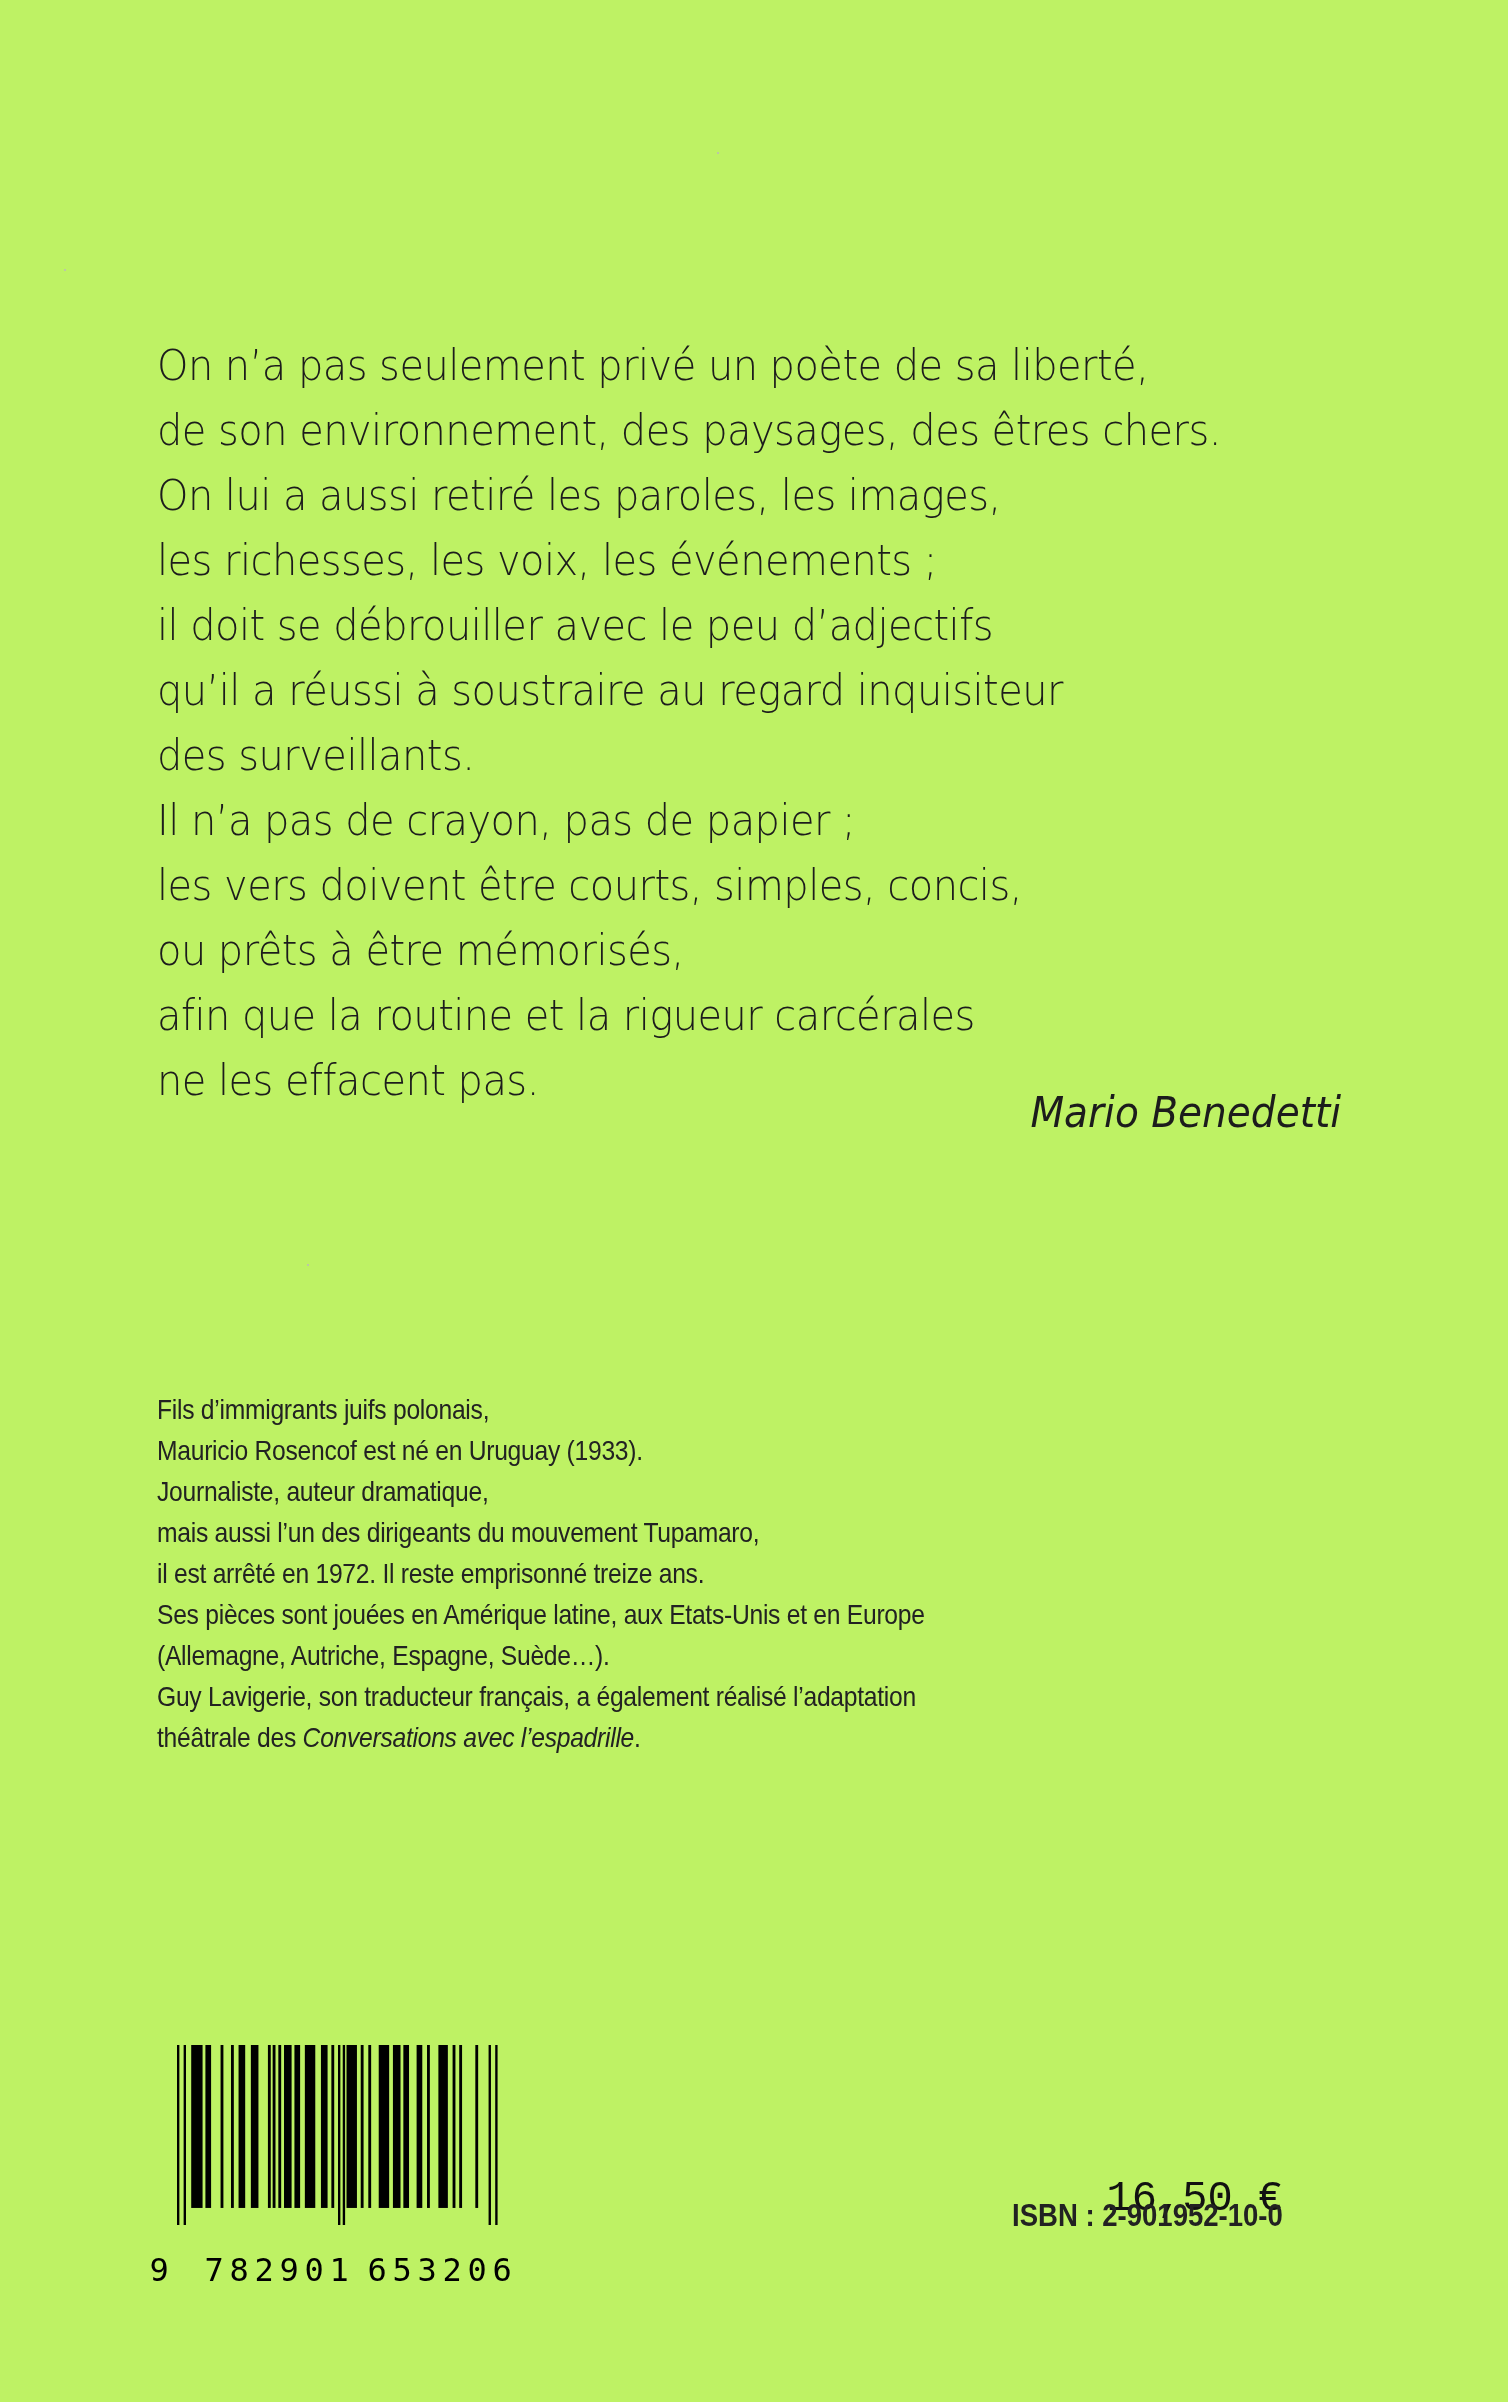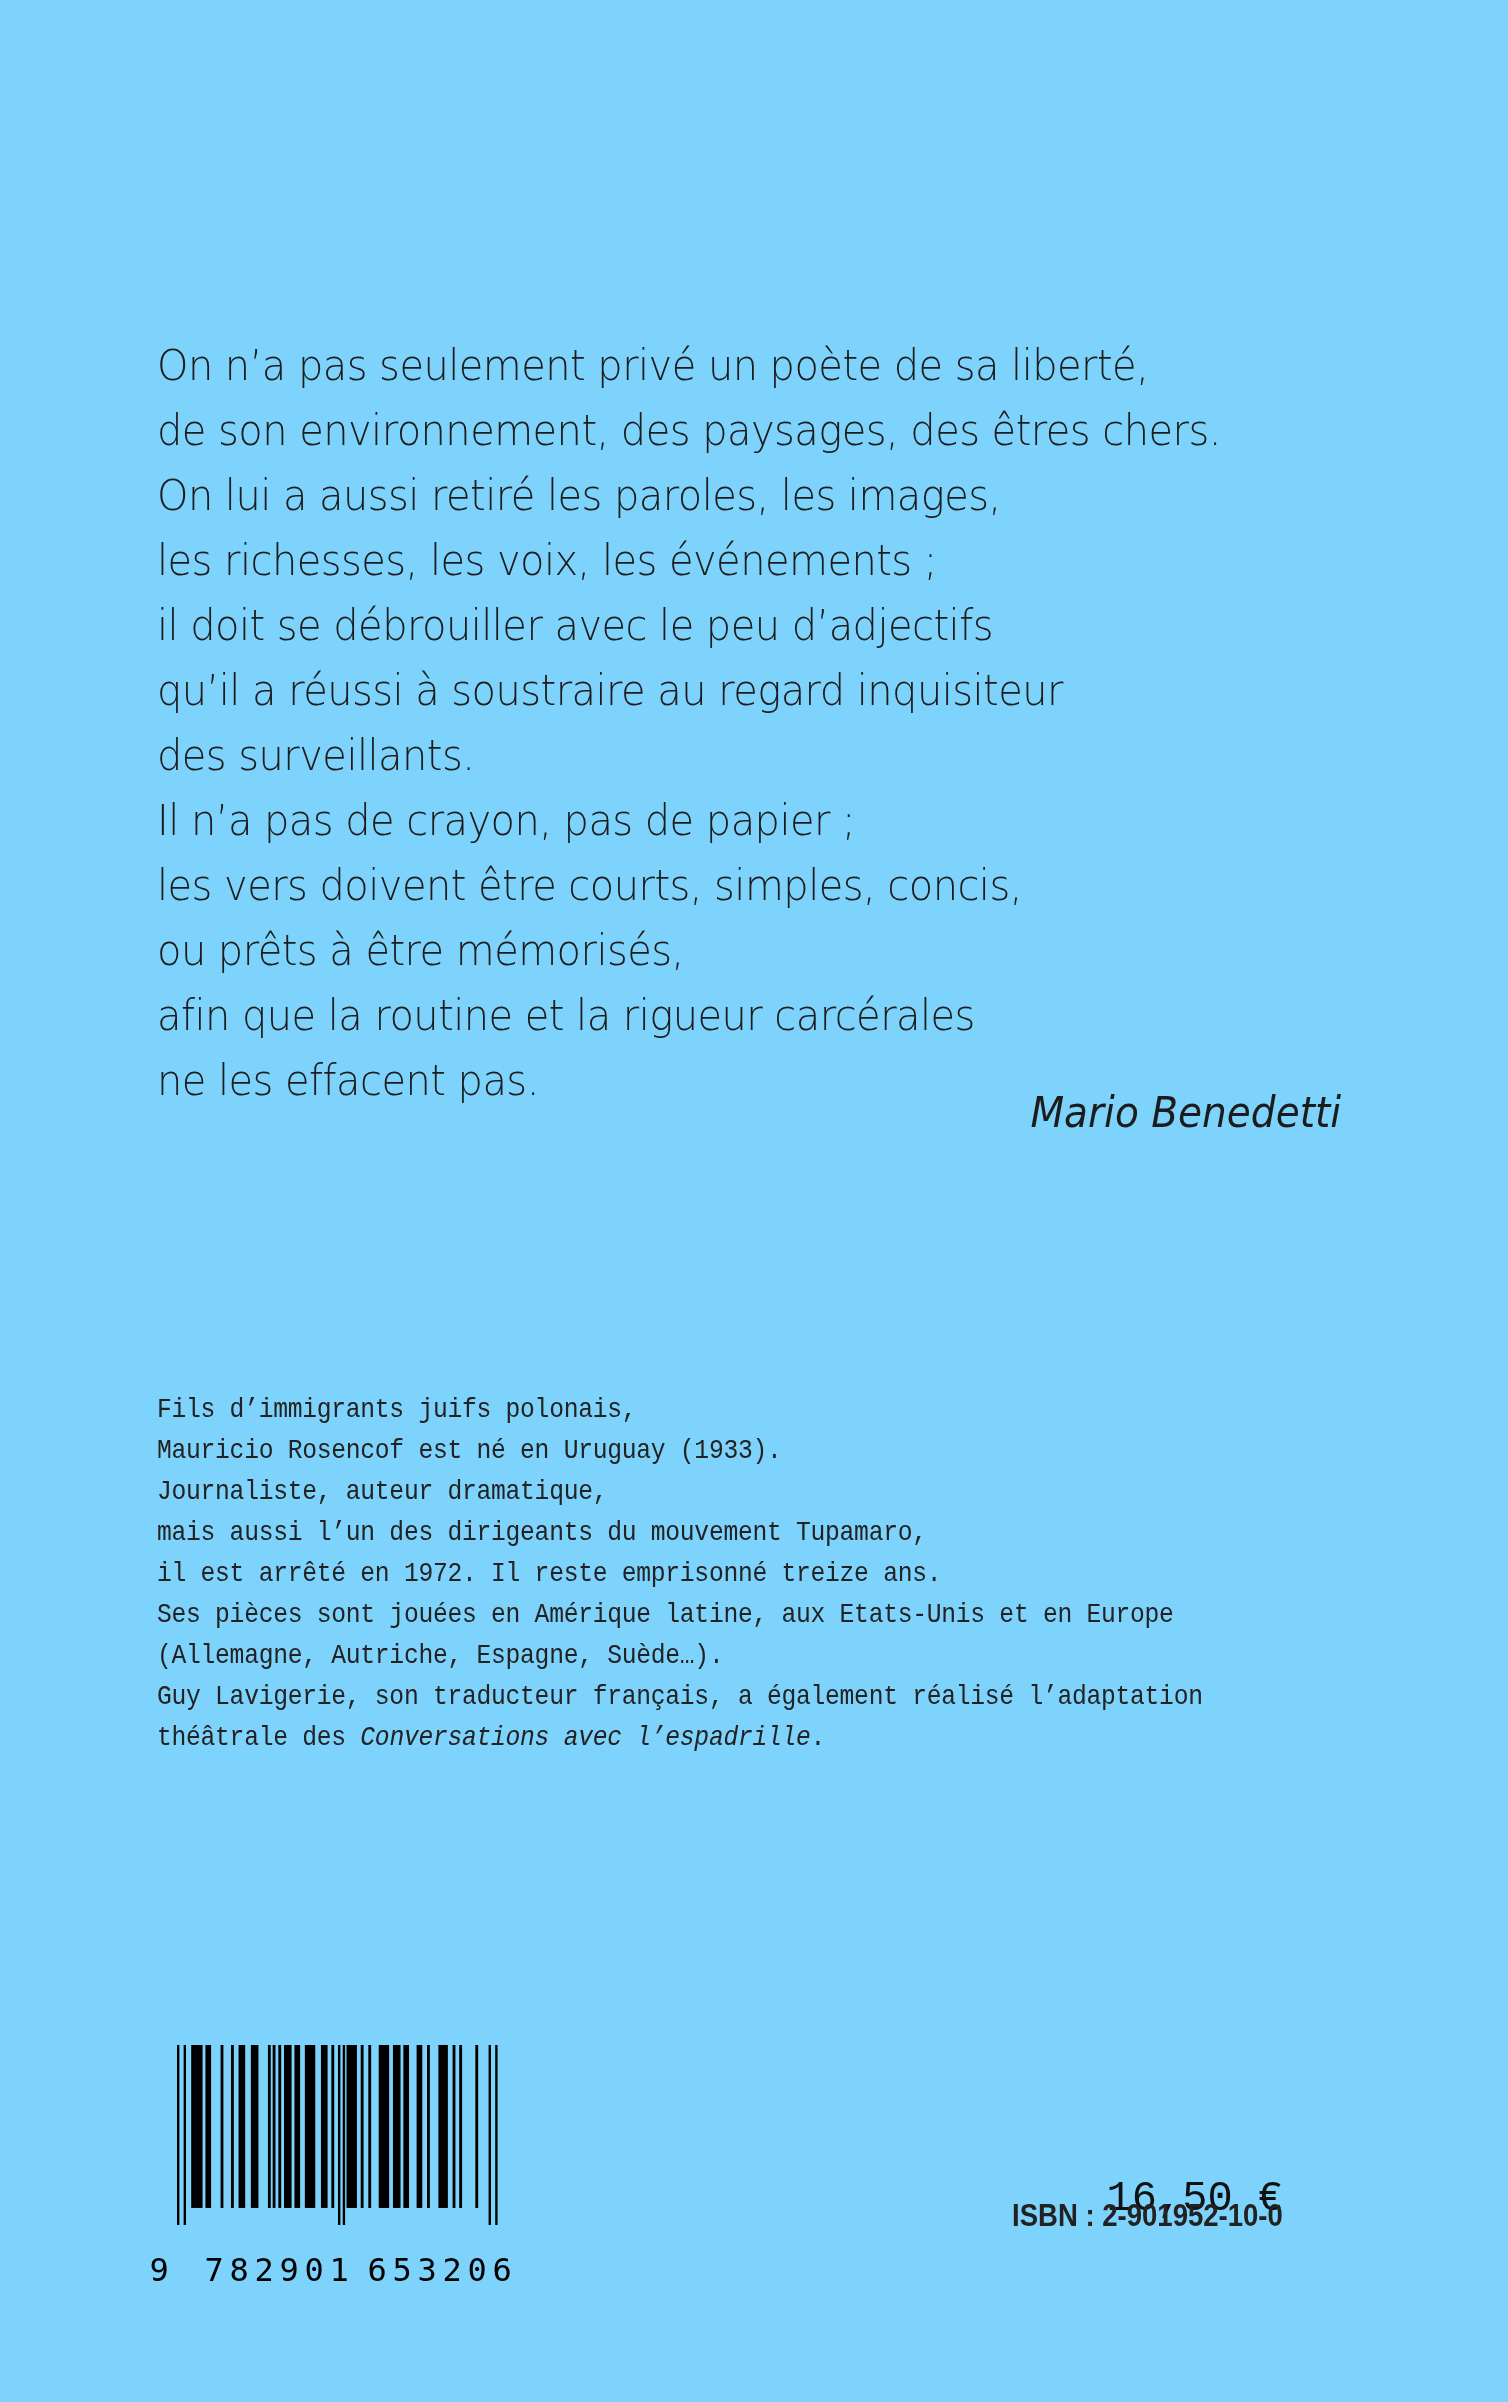--- a/index.html
+++ b/index.html
@@ -1,31 +1,31 @@
 <!DOCTYPE html>
 <html style="font-size:15px"><head>
 <meta charset="utf-8">
 <style>
   html, body { margin: 0; padding: 0; background: #ffffff; }
   body { width: 1508px; height: 2403px; position: relative; overflow: hidden; color: #1a1a1a; }
-  .page { position: absolute; left: 0; top: 0; width: 1508px; height: 2403px; background: #7dd3fc; }
+  .page { position: absolute; left: 0; top: 0; width: 1508px; height: 2403px; background: #bef264; }
 
   .speck { position: absolute; width: 1.9px; height: 1.9px; background: #bbb; border-radius: 50%; }
 
   .poem { position: absolute; left: 157px; top: 333px; width: 1230px;
           font-family: "DejaVu Sans", sans-serif; font-weight: 300; font-size: 43px;
           line-height: 65px; letter-spacing: -0.6px; color: #1c1c1c; }
   .poem .line { display: block; white-space: nowrap; transform: scaleX(0.93); transform-origin: left center; }
 
   .attribution { position: absolute; right: 167px; top: 1088px;
           font-family: "DejaVu Sans", sans-serif; font-style: italic; font-size: 42px;
           color: #1c1c1c; white-space: nowrap; transform: scaleX(0.93); transform-origin: right center; }
 
   .bio { position: absolute; left: 157px; top: 1389px; width: 1230px;
-         font-family: Liberation Mono, monospace; font-size: 27.4px; line-height: 41px;
+         font-family: Liberation Sans, sans-serif; font-size: 27.4px; line-height: 41px;
          letter-spacing: -0.3px; color: #222; }
   .bio .line { display: block; white-space: nowrap; transform: scaleX(0.9); transform-origin: left center; }
   .bio .ital { font-style: italic; }
 
   .barcode-wrap { position: absolute; left: 142px; top: 2035px; width: 397px; height: 265px; }
   .barcode { position: absolute; left: 35px; top: 9.5px; width: 322px; height: 180px; }
   .barcode-digits { position: absolute; left: 7.6px; top: 216px; font-family: "DejaVu Sans Mono", monospace;
           font-size: 32px; color: #000; white-space: pre; letter-spacing: 0px; }
   .barcode-digits span { display: inline-block; }
 

